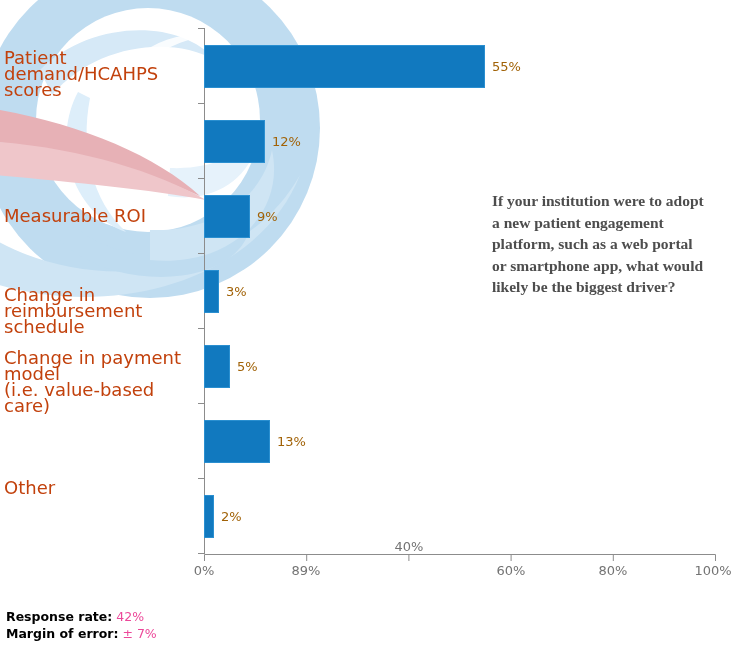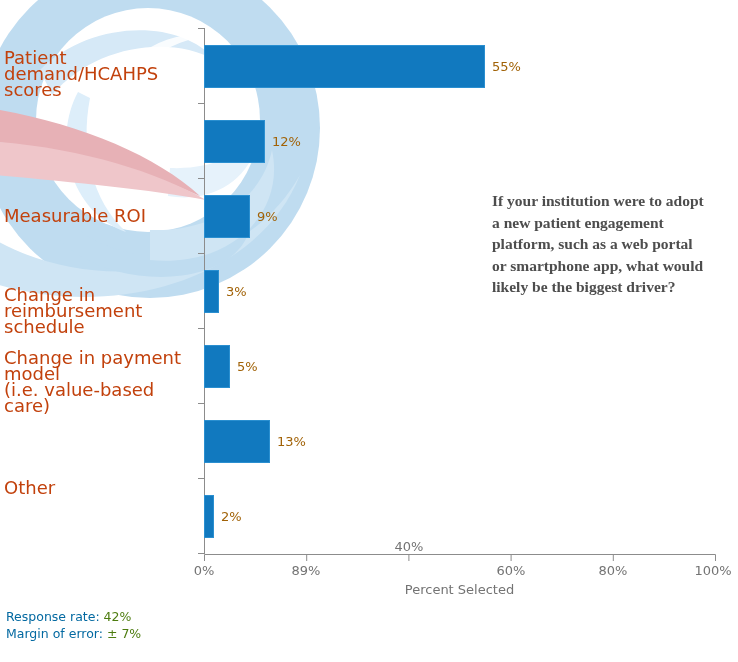--- a/index.html
+++ b/index.html
@@ -98,22 +98,22 @@
   #footnotes {
     position: absolute;
     left: 6px;
     top: 609px;
     font-size: 12.5px;
     line-height: 16.5px;
     color: #595959;
     font-family: "DejaVu Sans", sans-serif;
   }
   #footnotes .fn-row { white-space: nowrap; }
-  #footnotes .fn-key { font-weight: normal; color: #0369a1; text-align: center; }
-  #footnotes .fn-val { color: #4d7c0f; }
+  #footnotes .fn-key { font-weight: bold; color: #000000; text-align: center; }
+  #footnotes .fn-val { color: #ec4899; }
 </style>
 </head>
 <body>
 
 <svg id="watermark" viewBox="0 0 360 330" xmlns="http://www.w3.org/2000/svg">
   <g>
     <circle cx="150" cy="128" r="170" fill="#bfdcf0"></circle>
     <path d="M -60 195 C 30 300 230 300 300 175 C 250 300 60 330 -60 260 Z" fill="#cfe5f4"></path>
     <circle cx="148" cy="120" r="112" fill="#ffffff"></circle>
     <path d="M 40 70 C 90 20 180 18 215 60 C 170 35 95 45 52 95 Z" fill="#d6e9f7"></path>
@@ -181,21 +181,20 @@
   <div class="bar-value" style="left:277px; top:434px;">13%</div>
   <div class="bar-value" style="left:221px; top:509px;">2%</div>
 
   <div class="tick-label" style="left:174px; top:563px; width:60px;">0%</div>
   <div class="tick-label" style="left:276px; top:563px; width:60px;">89%</div>
   <div class="tick-label" style="left:379px; top:531px; width:60px;margin-top:8px;">40%</div>
   <div class="tick-label" style="left:481px; top:563px; width:60px;">60%</div>
   <div class="tick-label" style="left:583px; top:563px; width:60px;">80%</div>
   <div class="tick-label" style="left:683px; top:563px; width:60px;">100%</div>
 
-  <div id="x-axis-title">Percent Selected</div>
 </div>
 
 <div id="question">If your institution were to adopt a new patient engagement platform, such as a web portal or smartphone app, what would likely be the biggest driver?</div>
 
 <div id="footnotes">
   <div class="fn-row">
     <span class="fn-key">Response rate:</span>
     <span class="fn-val">42%</span>
   </div>
   <div class="fn-row">

